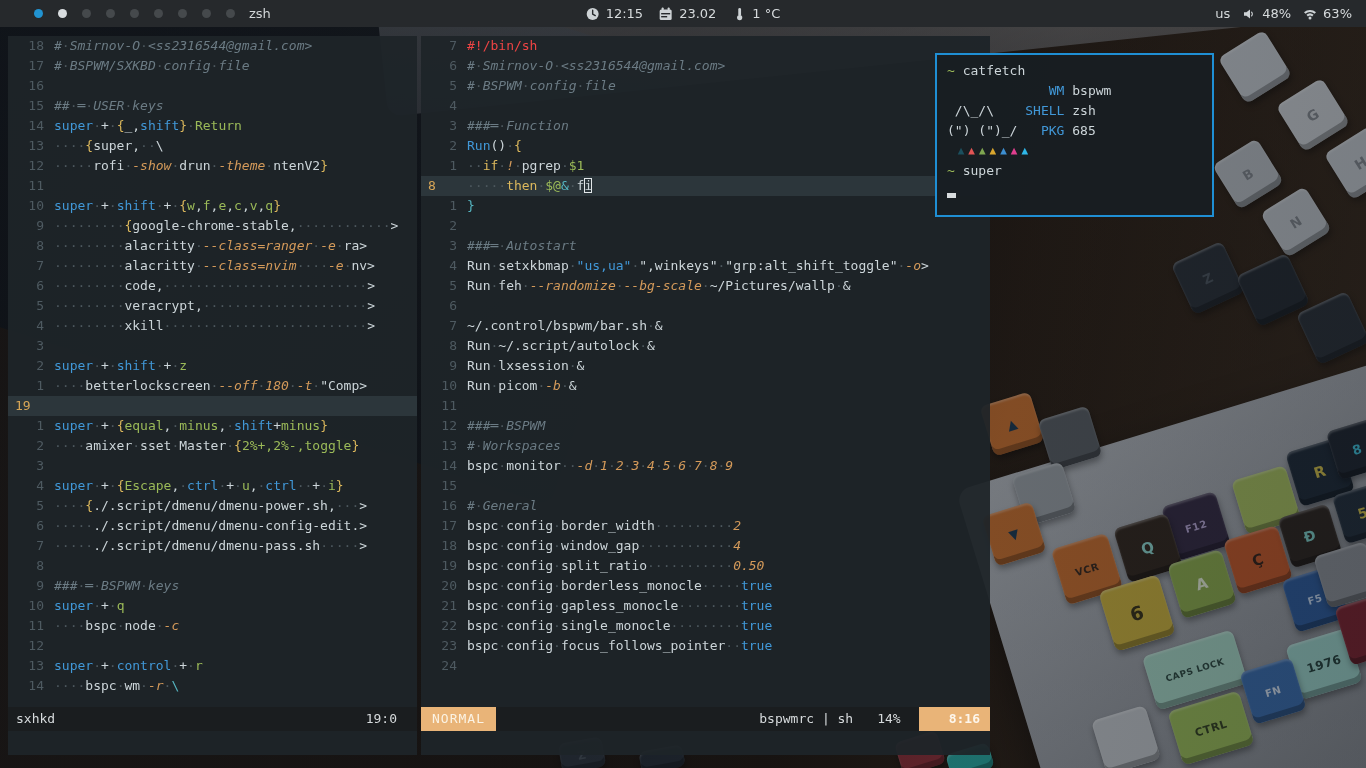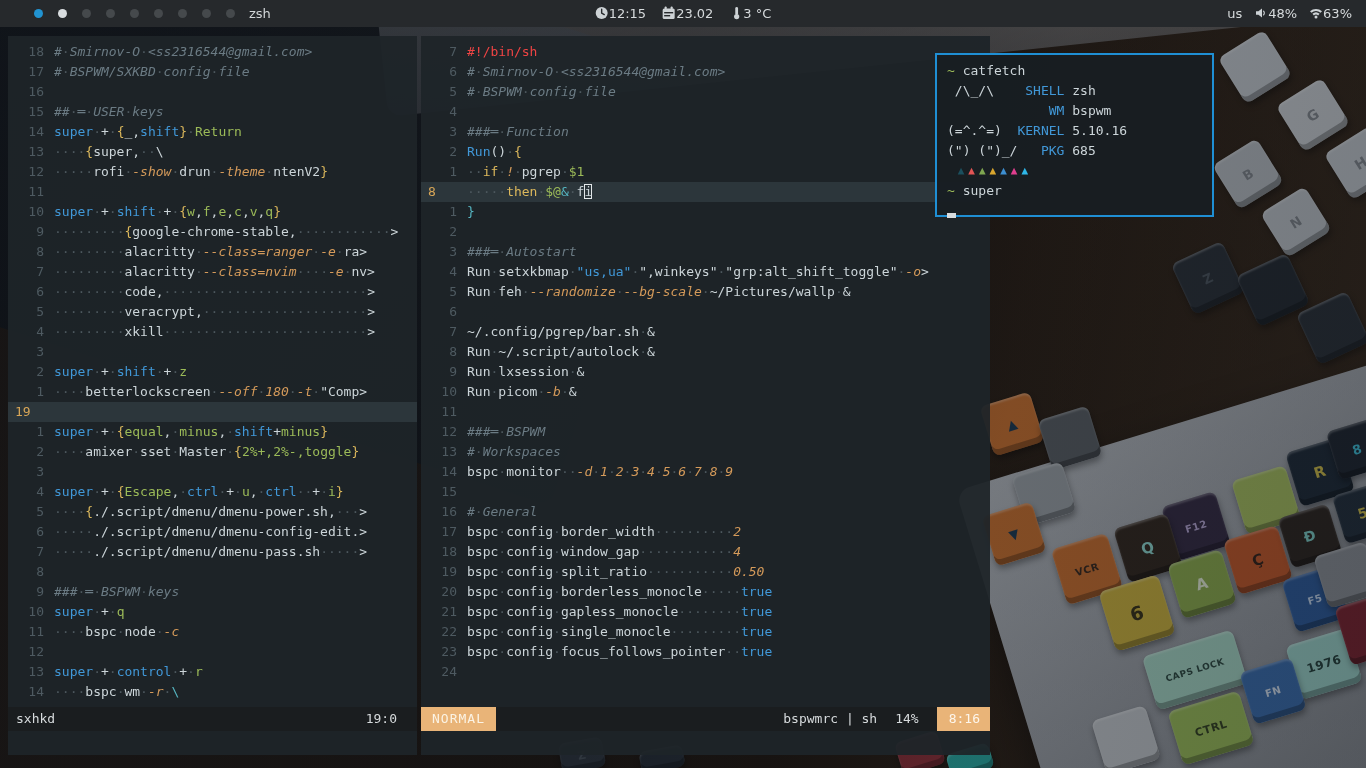--- a/index.html
+++ b/index.html
@@ -29,32 +29,32 @@
 
   
   #topbar { position:absolute; left:0; top:0; width:1366px; height:27px;
     background:#26292c; color:#d6dadc; font-family:"DejaVu Sans", sans-serif;
     font-size:13px; display:flex; align-items:center; z-index:30; }
   #ws-dots { display:flex; align-items:center; gap:15px; margin-left:34px; }
   .ws-dot { width:9px; height:9px; border-radius:50%; }
   #bar-title { margin-left:14px; color:#d3d7d9; }
   #bar-center { position:absolute; left:50%; transform:translateX(-50%);
     display:flex; align-items:center; gap:16px; }
-  .bar-mod { display:flex; }
+  .bar-mod { display:flex; align-items:center; gap:6px; }
   #bar-right { margin-left:auto; margin-right:14px; display:flex;
     align-items:center; gap:12px; }
   .bicon { width:14px; height:14px; flex:0 0 auto; }
 
   
   .term { position:absolute; top:36px; height:719px;
     background:rgba(30,36,40,0.94); z-index:10; font-size:13px; line-height:20px;
     color:#ccd5d9; display:flex; flex-direction:column; }
   #win-left  { left:8px;   width:409px; }
   #win-right { left:421px; width:569px; }
-  .vtext { padding-top:6px; height:671px; overflow:hidden; }
+  .vtext { height:671px; overflow:hidden; }
   .vline { display:flex; height:20px; white-space:pre; }
   .vline .num { width:36px; flex:0 0 36px; text-align:right; padding-right:0;
     color:#4e5a61; }
   .vline .gap { width:10px; flex:0 0 10px; }
   .vline .code { white-space:pre; }
   .vline.cur { background:rgba(64,78,85,0.45); }
   .vline.cur .num { text-align:left; padding-left:7px; color:#d8a657; }
   .cm { color:#6b7b84; font-style:italic; }
   .kw { color:#4198d8; }
   .br { color:#dcb85c; }
@@ -67,24 +67,24 @@
   .cur-hollow { color:#ccd5d9; box-shadow:inset 0 0 0 1px #e3e8ea; }
 
   .statusline { height:24px; background:#1a1d1f; display:flex; align-items:center;
     font-size:13px; color:#d6dadc; flex:0 0 24px; }
   .sl-file { padding-left:8px; }
   .sl-spacer { flex:1; }
   .sl-pos { padding-right:20px; }
   .mode-badge { background:#e9b478; color:#fbf3e4; padding:0 11px; height:24px;
     display:flex; align-items:center; letter-spacing:1px; }
   .sl-right { display:flex; align-items:center; }
-  .sl-name { margin-right:18px; }
+  .sl-name { margin-right:24px; }
   .sl-pct { margin-right:18px; }
   .sl-clock { background:#e9b478; color:#fdf6ec; height:24px; display:flex;
-    align-items:center; padding:0 10px 0 12px; }
+    align-items:center; padding:0 10px 0 30px;font-weight:bold; }
   .cmdline { flex:1; }
 
   
   #fetch { position:absolute; left:935px; top:53px; width:279px; height:164px;
     background:rgba(24,30,34,0.97); border:2px solid #1f8fd4; z-index:20;
     padding:6px 10px; font-size:13px; line-height:20px; color:#d8dcde; }
   .fline { white-space:pre; height:20px; }
   .tri { font-size:11px; letter-spacing:4px; }
   .cursor-block { display:inline-block; width:9px; height:5px;
     background:#d8dcde; margin-top:12px; }
@@ -166,21 +166,21 @@
           <rect x="2.5" y="6" width="9" height="1.4" fill="#26292c"></rect>
           <rect x="2.5" y="9" width="6" height="1.4" fill="#26292c"></rect>
         </svg>
       <span>23.02</span>
     </span>
     <span class="bar-mod">
       <svg class="bicon" viewBox="0 0 14 14">
           <rect x="5.6" y="1" width="2.8" height="8" rx="1.4" fill="#cdd2d5"></rect>
           <circle cx="7" cy="10.6" r="2.6" fill="#cdd2d5"></circle>
         </svg>
-      <span>3 °C</span>
+      <span>1 °C</span>
     </span>
   </div>
 
   <div id="bar-right">
     <span>us</span>
     <span class="bar-mod">
       <svg class="bicon" viewBox="0 0 14 14">
           <path d="M2 5.3h2.4L8 2.4v9.2L4.4 8.7H2z" fill="#cdd2d5"></path>
           <path d="M9.6 5.2c.9.9.9 2.7 0 3.6" stroke="#cdd2d5" stroke-width="1.2" fill="none" stroke-linecap="round"></path>
         </svg>
@@ -250,21 +250,21 @@
       <div class="vline"><span class="num">3</span><span class="gap"></span><span class="code"><span class="cm">###═</span><span class="ws">·</span><span class="cm">Function</span></span></div>
       <div class="vline"><span class="num">2</span><span class="gap"></span><span class="code"><span class="kw">Run</span><span class="tx">()</span><span class="ws">·</span><span class="br">{</span></span></div>
       <div class="vline"><span class="num">1</span><span class="gap"></span><span class="code"><span class="ws">·</span><span class="ws">·</span><span class="br">if</span><span class="ws">·</span><span class="or">!</span><span class="ws">·</span><span class="tx">pgrep</span><span class="ws">·</span><span class="gr">$1</span></span></div>
       <div class="vline cur"><span class="num">8</span><span class="gap"></span><span class="code"><span class="ws">·</span><span class="ws">·</span><span class="ws">·</span><span class="ws">·</span><span class="ws">·</span><span class="br">then</span><span class="ws">·</span><span class="gr">$@</span><span class="cy">&amp;</span><span class="ws">·</span><span class="tx">f</span><span class="cur-hollow">i</span></span></div>
       <div class="vline"><span class="num">1</span><span class="gap"></span><span class="code"><span class="cy">}</span></span></div>
       <div class="vline"><span class="num">2</span><span class="gap"></span><span class="code"></span></div>
       <div class="vline"><span class="num">3</span><span class="gap"></span><span class="code"><span class="cm">###═</span><span class="ws">·</span><span class="cm">Autostart</span></span></div>
       <div class="vline"><span class="num">4</span><span class="gap"></span><span class="code"><span class="tx">Run</span><span class="ws">·</span><span class="tx">setxkbmap</span><span class="ws">·</span><span class="kw">"us,ua"</span><span class="ws">·</span><span class="tx">",winkeys"</span><span class="ws">·</span><span class="tx">"grp:alt_shift_toggle"</span><span class="ws">·</span><span class="or">-o</span><span class="tx">&gt;</span></span></div>
       <div class="vline"><span class="num">5</span><span class="gap"></span><span class="code"><span class="tx">Run</span><span class="ws">·</span><span class="tx">feh</span><span class="ws">·</span><span class="or">--randomize</span><span class="ws">·</span><span class="or">--bg-scale</span><span class="ws">·</span><span class="tx">~/Pictures/wallp</span><span class="ws">·</span><span class="tx">&amp;</span></span></div>
       <div class="vline"><span class="num">6</span><span class="gap"></span></div>
-      <div class="vline"><span class="num">7</span><span class="gap"></span><span class="code"><span class="tx">~/.config/pgrep/bar.sh</span><span class="ws">·</span><span class="tx">&amp;</span></span></div>
+      <div class="vline"><span class="num">7</span><span class="gap"></span><span class="code"><span class="tx">~/.control/bspwm/bar.sh</span><span class="ws">·</span><span class="tx">&amp;</span></span></div>
       <div class="vline"><span class="num">8</span><span class="gap"></span><span class="code"><span class="tx">Run</span><span class="ws">·</span><span class="tx">~/.script/autolock</span><span class="ws">·</span><span class="tx">&amp;</span></span></div>
       <div class="vline"><span class="num">9</span><span class="gap"></span><span class="code"><span class="tx">Run</span><span class="ws">·</span><span class="tx">lxsession</span><span class="ws">·</span><span class="tx">&amp;</span></span></div>
       <div class="vline"><span class="num">10</span><span class="gap"></span><span class="code"><span class="tx">Run</span><span class="ws">·</span><span class="tx">picom</span><span class="ws">·</span><span class="or">-b</span><span class="ws">·</span><span class="tx">&amp;</span></span></div>
       <div class="vline"><span class="num">11</span><span class="gap"></span><span class="code"></span></div>
       <div class="vline"><span class="num">12</span><span class="gap"></span><span class="code"><span class="cm">###═</span><span class="ws">·</span><span class="cm">BSPWM</span></span></div>
       <div class="vline"><span class="num">13</span><span class="gap"></span><span class="code"><span class="cm">#</span><span class="ws">·</span><span class="cm">Workspaces</span></span></div>
       <div class="vline"><span class="num">14</span><span class="gap"></span><span class="code"><span class="tx">bspc</span><span class="ws">·</span><span class="tx">monitor</span><span class="ws">·</span><span class="ws">·</span><span class="or">-d</span><span class="ws">·</span><span class="or">1</span><span class="ws">·</span><span class="or">2</span><span class="ws">·</span><span class="or">3</span><span class="ws">·</span><span class="or">4</span><span class="ws">·</span><span class="or">5</span><span class="ws">·</span><span class="or">6</span><span class="ws">·</span><span class="or">7</span><span class="ws">·</span><span class="or">8</span><span class="ws">·</span><span class="or">9</span></span></div>
       <div class="vline"><span class="num">15</span><span class="gap"></span><span class="code"></span></div>
       <div class="vline"><span class="num">16</span><span class="gap"></span><span class="code"><span class="cm">#</span><span class="ws">·</span><span class="cm">General</span></span></div>
       <div class="vline"><span class="num">17</span><span class="gap"></span><span class="code"><span class="tx">bspc</span><span class="ws">·</span><span class="tx">config</span><span class="ws">·</span><span class="tx">border_width</span><span class="ws">·</span><span class="ws">·</span><span class="ws">·</span><span class="ws">·</span><span class="ws">·</span><span class="ws">·</span><span class="ws">·</span><span class="ws">·</span><span class="ws">·</span><span class="ws">·</span><span class="or">2</span></span></div>
@@ -284,21 +284,20 @@
       <span class="sl-pct">14%</span>
       <span class="sl-clock">8:16</span>
     </span>
   </div>
   <div class="cmdline"></div>
 </div>
 
 <div id="fetch">
   <div id="fetch-body">
       <div class="fline"><span class="gr">~</span><span class="tx"> catfetch</span></div>
+      <div class="fline"><span class="tx">             </span><span class="kw">WM</span><span class="tx"> bspwm</span></div>
       <div class="fline"><span class="tx"> /\_/\    </span><span class="kw">SHELL</span><span class="tx"> zsh</span></div>
-      <div class="fline"><span class="tx">             </span><span class="kw">WM</span><span class="tx"> bspwm</span></div>
-      <div class="fline"><span class="tx">(=^.^=)  </span><span class="kw">KERNEL</span><span class="tx"> 5.10.16</span></div>
       <div class="fline"><span class="tx">(") (")_/   </span><span class="kw">PKG</span><span class="tx"> 685</span></div>
       <div class="fline tri"> <span style="color: rgb(27, 79, 94);">▲</span><span style="color: rgb(226, 85, 85);">▲</span><span style="color: rgb(127, 166, 80);">▲</span><span style="color: rgb(217, 166, 46);">▲</span><span style="color: rgb(61, 143, 209);">▲</span><span style="color: rgb(224, 62, 142);">▲</span><span style="color: rgb(47, 183, 232);">▲</span></div>
       <div class="fline"><span class="gr">~</span><span class="tx"> super</span></div>
       <div class="fline"><span class="cursor-block"></span></div>
     </div>
 </div>
 
 </body></html>

